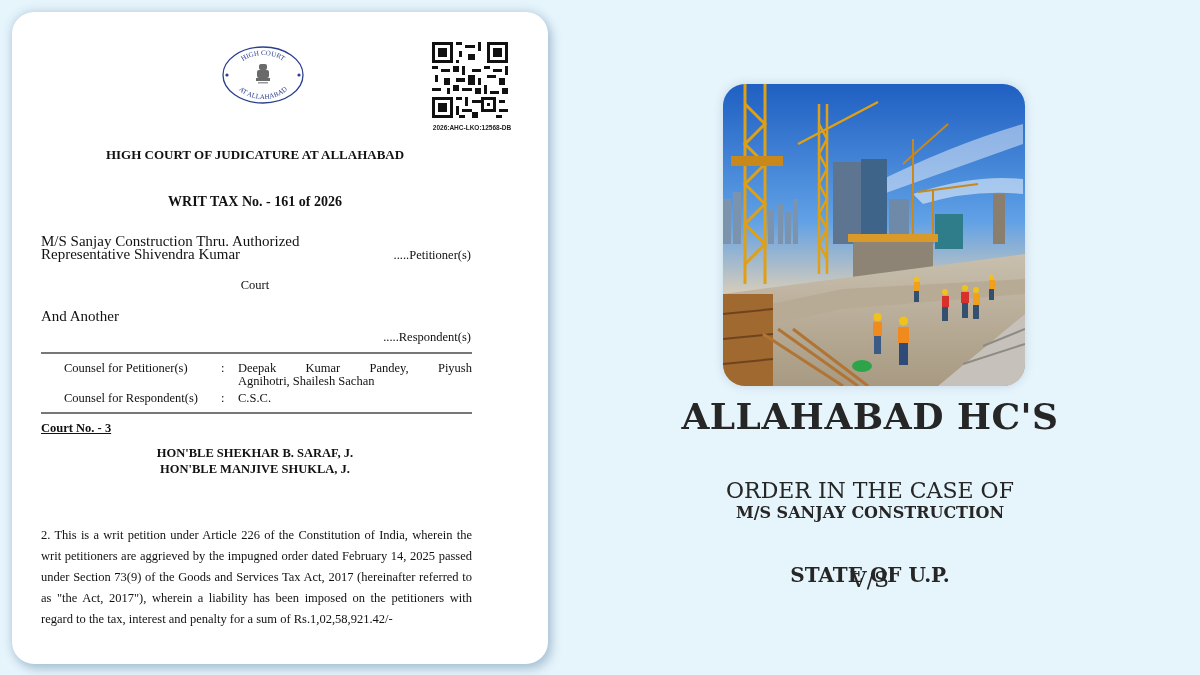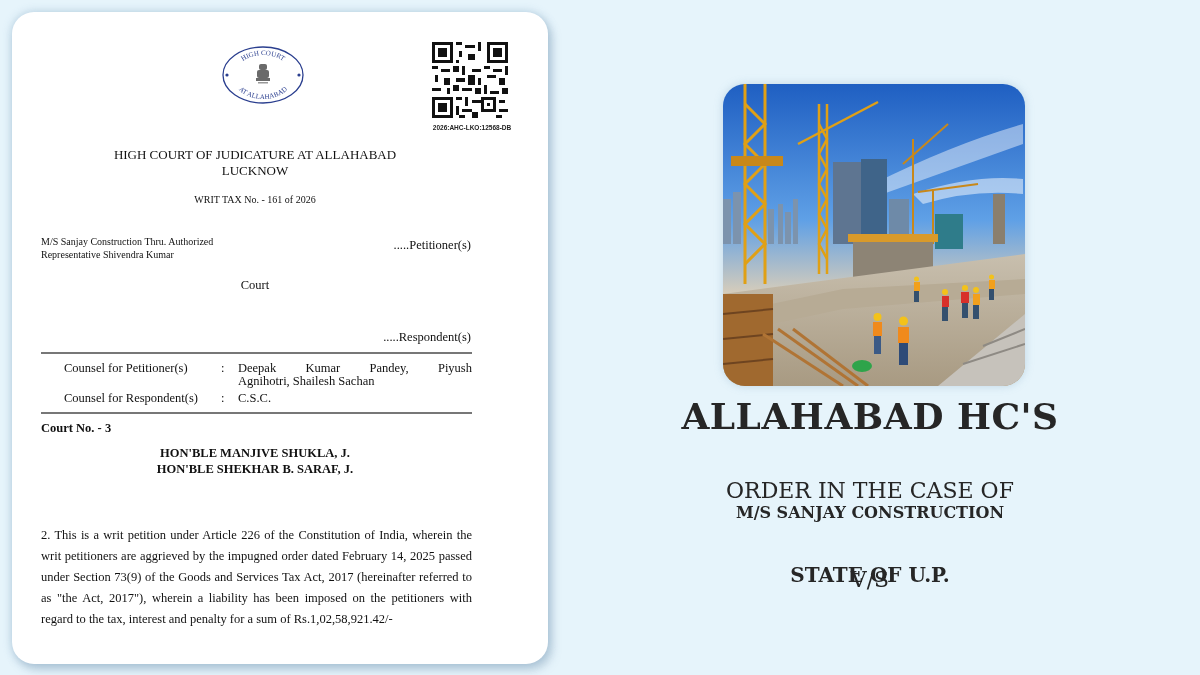--- a/index.html
+++ b/index.html
@@ -36,35 +36,35 @@
     font-family: "Liberation Sans", sans-serif;
     font-size: 6.5px;
     font-weight: bold;
     text-align: center;
     color: #222;
   }
   .court-title {
     position: absolute;
     left: 0; top: 135px; width: 486px;
     text-align: center;
-    font-weight: normal;
+    font-weight: bold;
     font-size: 13px;
     line-height: 16px;
   }
   .writ-no {
     position: absolute;
     left: 0; top: 182px; width: 486px;
     text-align: center;
-    font-weight: normal;
-    font-size: 10px;
+    font-weight: bold;
+    font-size: 14px;
   }
   .party {
     position: absolute;
     left: 29px;
-    font-size: 10px;
+    font-size: 15px;
     line-height: 13px;
   }
   .party-role {
     position: absolute;
     right: 77px;
     font-size: 12.5px;
   }
   .versus {
     position: absolute;
     left: 0; width: 486px; top: 266px;
@@ -84,20 +84,21 @@
   }
   .counsel-row .lbl { position: absolute; left: 0; margin-left: 23px; }
   .counsel-row .colon { position: absolute; left: 180px; }
   .counsel-row .val { position: absolute; left: 197px; width: 234px; text-align: justify; text-align-last: left; }
   .counsel-row .val.first { text-align-last: justify; }
   .court-no {
     position: absolute;
     left: 29px; top: 409px;
     font-size: 12.5px;
     font-weight: bold;
+    text-decoration: underline;
   }
   .judges {
     position: absolute;
     left: 0; width: 486px; top: 433px;
     text-align: center;
     font-size: 12.5px;
     font-weight: bold;
     line-height: 16px;
   }
   .para {
@@ -204,34 +205,34 @@
         <rect x="13" y="23" width="2" height="2"></rect>
       <rect x="22" y="22" width="3" height="1"></rect>
         <rect x="21" y="24" width="2" height="1"></rect>
         <rect x="9" y="24" width="2" height="1"></rect>
     </g>
   </svg>
   <div class="qr-code-text">2026:AHC-LKO:12568-DB</div>
 
   <div class="court-title">
     <div>HIGH COURT OF JUDICATURE AT ALLAHABAD</div>
-    <div>LUCKNOW</div>
   </div>
 
   <div class="writ-no">WRIT TAX No. - 161 of 2026</div>
 
   <div class="party" style="top:223px;">
     <div>M/S Sanjay Construction Thru. Authorized</div>
     <div>Representative Shivendra Kumar</div>
   </div>
-  <div class="party-role" style="top:226px;margin-left:22px;">.....Petitioner(s)</div>
+  <div class="party-role" style="top:236px;margin-left:22px;">.....Petitioner(s)</div>
 
   <div class="versus">Court</div>
 
   <div class="party" style="top:298px;">
+    <div>And Another</div>
   </div>
   <div class="party-role" style="top:318px;">.....Respondent(s)</div>
 
   <div class="hr" style="top:340px;"></div>
 
   <div class="counsel-row" style="top:350px;">
     <span class="lbl">Counsel for Petitioner(s)</span>
     <span class="colon">:</span>
     <span class="val first">Deepak Kumar Pandey, Piyush</span>
     <span class="val" style="top:13px;">Agnihotri, Shailesh Sachan</span>
@@ -240,22 +241,22 @@
     <span class="lbl">Counsel for Respondent(s)</span>
     <span class="colon">:</span>
     <span class="val">C.S.C.</span>
   </div>
 
   <div class="hr" style="top:400px;"></div>
 
   <div class="court-no">Court No. - 3</div>
 
   <div class="judges">
+    <div>HON'BLE SHEKHAR B. SARAF, J.</div>
     <div>HON'BLE MANJIVE SHUKLA, J.</div>
-    <div>HON'BLE SHEKHAR B. SARAF, J.</div>
   </div>
 
   <div class="para" style="top:513px;">2. This is a writ petition under Article 226 of the Constitution of India, wherein the writ petitioners are aggrieved by the impugned order dated February 14, 2025 passed under Section 73(9) of the Goods and Services Tax Act, 2017 (hereinafter referred to as "the Act, 2017"), wherein a liability has been imposed on the petitioners with regard to the tax, interest and penalty for a sum of Rs.1,02,58,921.42/-</div>
 </div>
 
 <div class="photo">
   <svg width="302" height="302" viewBox="0 0 302 302">
     <defs>
       <linearGradient id="sky" x1="0" y1="0" x2="0" y2="1">
         <stop offset="0" stop-color="#1f5fc2"></stop>

